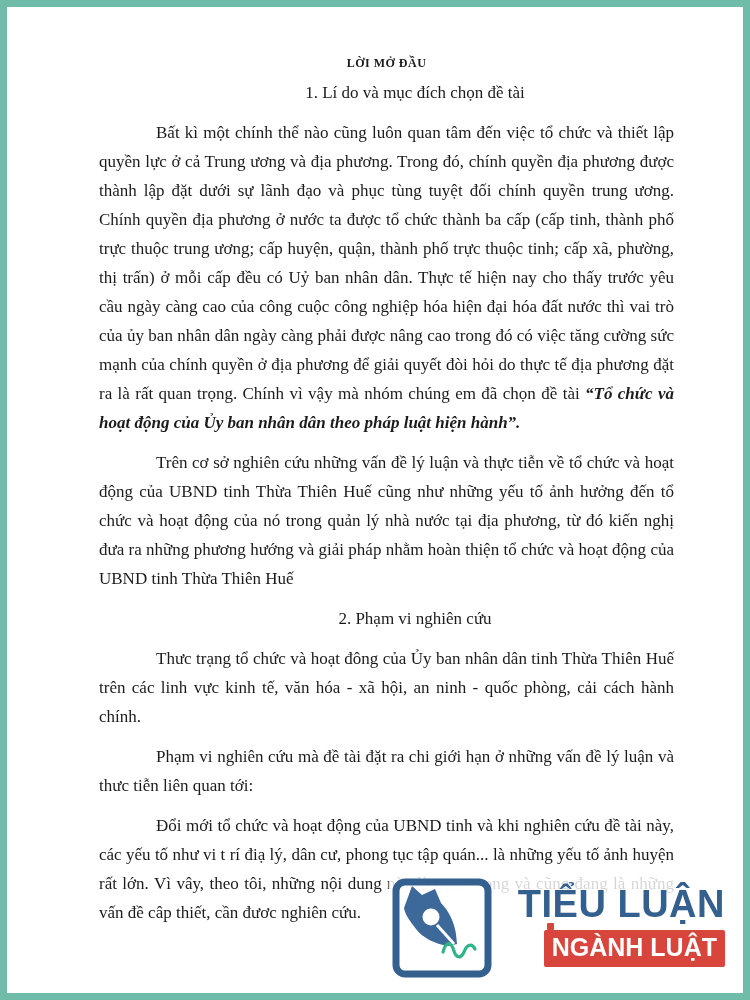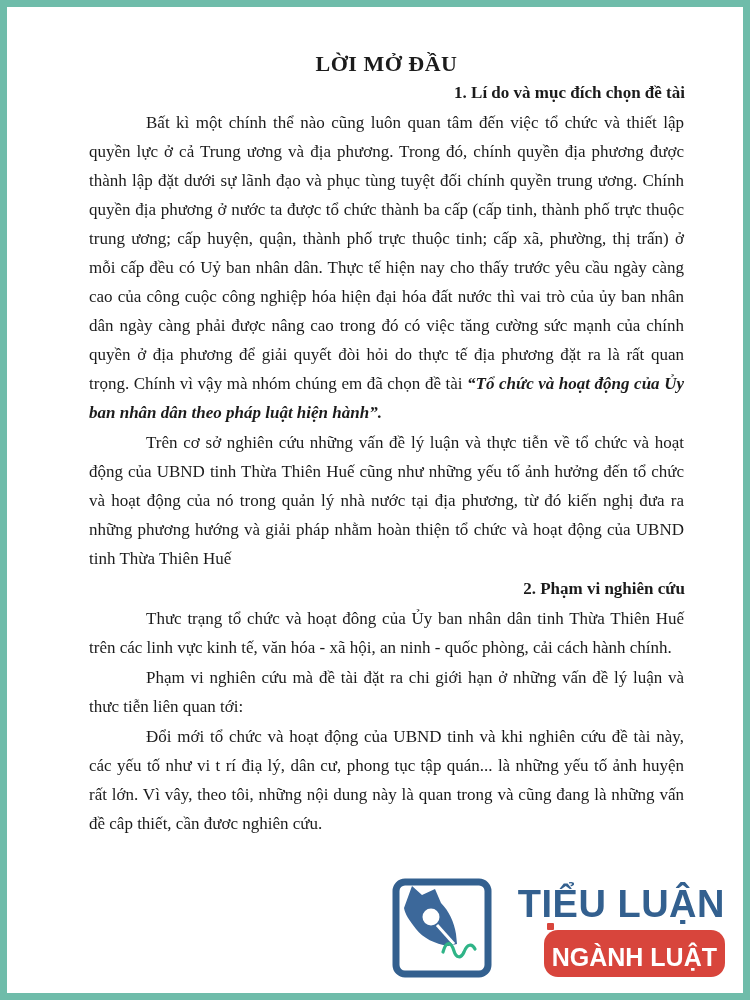--- a/index.html
+++ b/index.html
@@ -23,29 +23,29 @@
     left: 81px; top: 42px;
     width: 597px;
     color: #1b1b1b;
     font-size: 17px;
     line-height: 29px;
     text-align: justify;
   }
   .doc-title {
     text-align: center;
     font-weight: 700;
-    font-size: 22px;
+    font-size: 12px;
     letter-spacing: 0.5px;
   }
   .heading {
-    font-weight: 700;
+    font-weight: 400;
     text-indent: 57px;
-    text-align: right;
+    text-align: center;
   }
-  p.para { margin: 1px; text-indent: 57px; }
+  p.para { margin: 11px; text-indent: 57px; }
   .emphasis { font-weight: 700; font-style: italic; }
 
   
   .watermark {
     position: absolute;
     right: 16px; bottom: 12px;
     display: flex;
     align-items: flex-start;
     gap: 25px;
     background: rgba(255,255,255,0.82);
@@ -75,22 +75,22 @@
     background: #d8453c;
     border-radius: 1px;
   }
   .wm-subtitle {
     font-family: "Liberation Sans", "DejaVu Sans", sans-serif;
     font-weight: 800;
     font-size: 25px;
     line-height: 1;
     color: #ffffff;
     background: #d8453c;
-    padding: 15px 8px 7px 8px;
-    border-radius: 14px;
+    padding: 5px 8px 7px 8px;
+    border-radius: 2px;
     white-space: nowrap;
   }
 </style>
 </head>
 <body>
 
 <div class="page">
 
   <div class="content">
     <div class="doc-title">LỜI MỞ ĐẦU</div>

